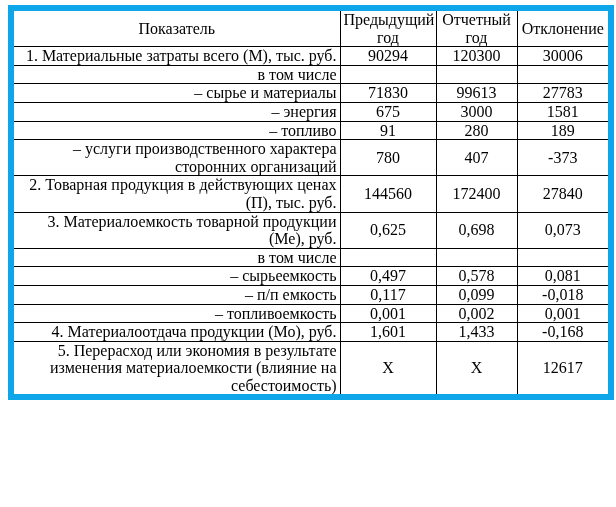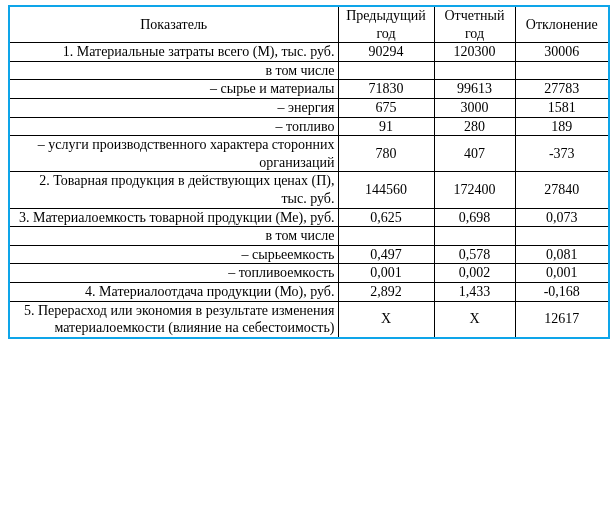--- a/index.html
+++ b/index.html
@@ -14,25 +14,25 @@
     position: absolute;
     left: 8px;
     top: 5px;
     width: 600px;
   }
   table.indicators {
     border-collapse: collapse;
     width: 600px;
     table-layout: fixed;
     font-family: "Liberation Serif", "DejaVu Serif", serif;
-    font-size: 14px;
+    font-size: 16px;
     line-height: 17.6px;
     color: #000000;
     background: #ffffff;
-    border: 2px solid #0ea5e9;
+    border: 6px solid #0ea5e9;
   }
   table.indicators th,
   table.indicators td {
     border: 1px solid #000000;
     padding: 0 3px;
     vertical-align: middle;
     overflow: hidden;
   }
   table.indicators thead tr {
     height: 33px;
@@ -130,28 +130,34 @@
           <td class="c-num"></td>
           <td class="c-num"></td>
         </tr>
         <tr>
           <td class="c-label">– сырьеемкость</td>
           <td class="c-num">0,497</td>
           <td class="c-num">0,578</td>
           <td class="c-num">0,081</td>
         </tr>
         <tr>
+          <td class="c-label">– п/п емкость</td>
+          <td class="c-num">0,117</td>
+          <td class="c-num">0,099</td>
+          <td class="c-num">-0,018</td>
+        </tr>
+        <tr>
           <td class="c-label">– топливоемкость</td>
           <td class="c-num">0,001</td>
           <td class="c-num">0,002</td>
           <td class="c-num">0,001</td>
         </tr>
         <tr>
           <td class="c-label">4. Материалоотдача продукции (Мо), руб.</td>
-          <td class="c-num">2,892</td>
+          <td class="c-num">1,601</td>
           <td class="c-num">1,433</td>
           <td class="c-num">-0,168</td>
         </tr>
         <tr>
           <td class="c-label">5. Перерасход или экономия в результате изменения материалоемкости (влияние на себестоимость)</td>
           <td class="c-num">Х</td>
           <td class="c-num">Х</td>
           <td class="c-num">12617</td>
         </tr>
       </tbody>

